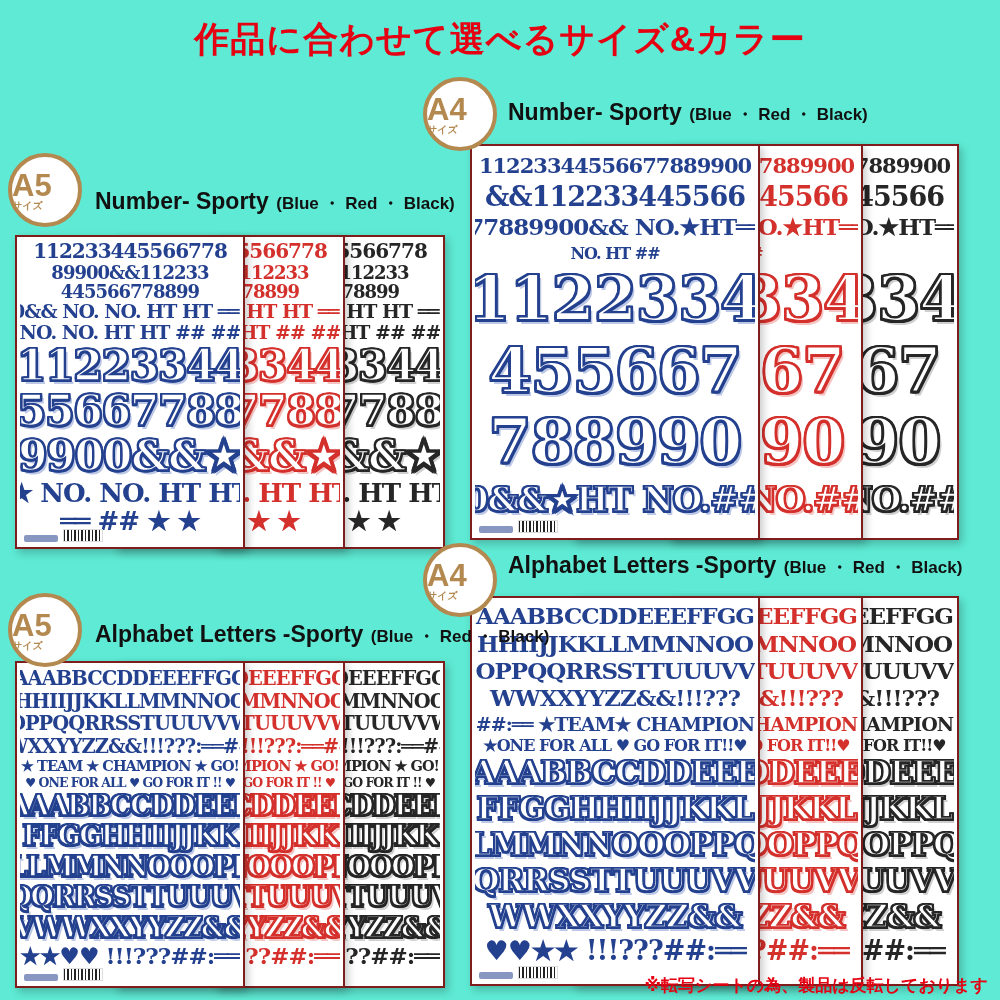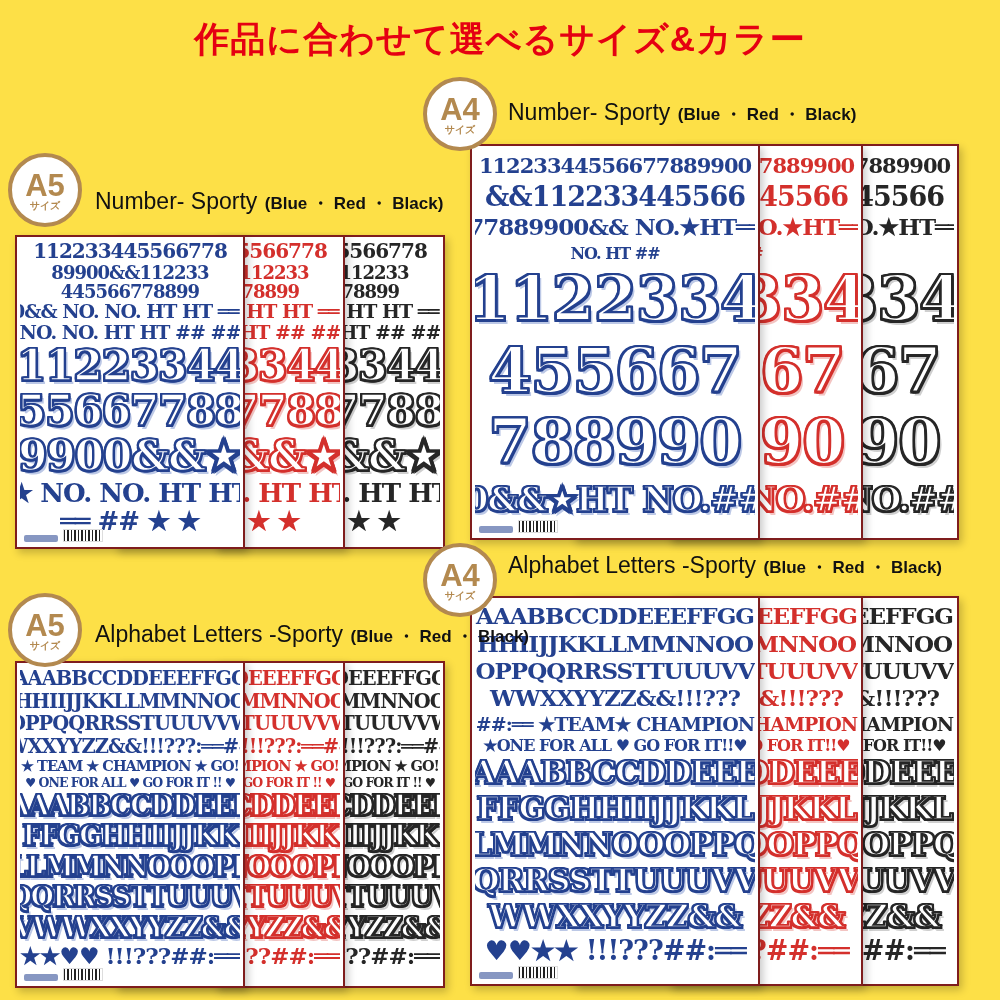--- a/index.html
+++ b/index.html
@@ -1,40 +1,40 @@
 <!DOCTYPE html>
 <html style="--blue: #24418f; --red: #d4302c; --black: #262626; --accent: #e50012; --gold: #b3894f;"><head>
 <meta charset="utf-8">
 <style>
   * { margin:0; padding:0; box-sizing:border-box; }
   body { background:#fff; font-family:"Liberation Sans","DejaVu Sans",sans-serif; }
-  .page { position:relative; width:1000px; height:1000px; background:#fde047; overflow:hidden; }
+  .page { position:relative; width:1000px; height:1000px; background:#5eead4; overflow:hidden; }
 
   .page-title {
     position:absolute; top:16px; left:0; width:1000px; text-align:center;
     font-size:35px; font-weight:800; color:var(--accent); letter-spacing:1px;
   }
 
   section { position:absolute; }
   .sec-number-a5 { left:0;   top:150px; width:470px; height:405px; }
   .sec-number-a4 { left:420px; top:75px;  width:580px; height:465px; }
   .sec-alpha-a5  { left:0;   top:590px; width:470px; height:400px; }
   .sec-alpha-a4  { left:420px; top:540px; width:580px; height:445px; }
 
   .badge {
     position:absolute; width:74px; height:74px; border:4px solid var(--gold);
     border-radius:50%; background:#fff; color:var(--gold);
-    display:flex; flex-direction:column; align-items:center; justify-content:center;
+    display:flex; flex-direction:column; align-items:flex-start; justify-content:center;
     font-weight:800; z-index:5;
   }
   .badge-size { font-size:31px; line-height:1; }
   .badge-unit { font-size:10px; line-height:1; margin-top:0; }
 
   .label { position:absolute; white-space:nowrap; color:#111; z-index:5; }
-  .label-name { font-size:23px; font-weight:400; }
+  .label-name { font-size:23px; font-weight:700; }
   .label-variants { font-size:17px; font-weight:700; margin-left:3px; }
 
   .stack { position:absolute; }
   .sheet {
     position:absolute; top:11px; background:#fff;
     border:2px solid #7f1d1d; box-shadow:3px 4px 8px rgba(0,0,0,.22);
     overflow:hidden;
   }
   .a5n { width:230px; height:314px; }
   .a4n { width:290px; height:396px; }
@@ -361,14 +361,15 @@
             <div class="row md2">♥♥★★ !!!???##:══</div>
           </div>
         <div class="foot">
             <span class="brand"></span>
             <span class="barcode"></span>
           </div>
       </div>
     </div>
   </section>
 
+  <div class="footnote">※転写シートの為、製品は反転しております</div>
 
 </div>
 
 </body></html>

